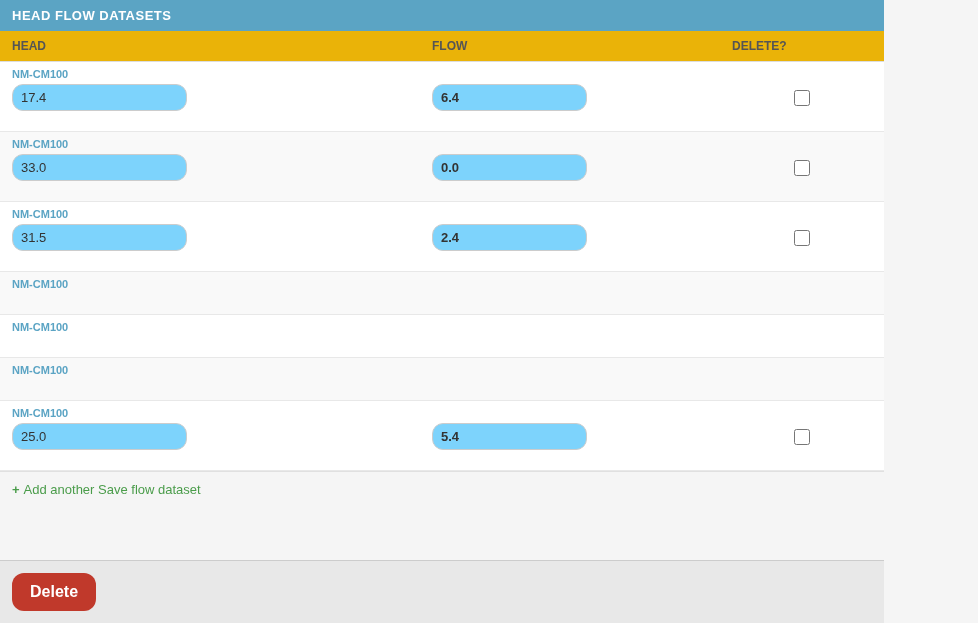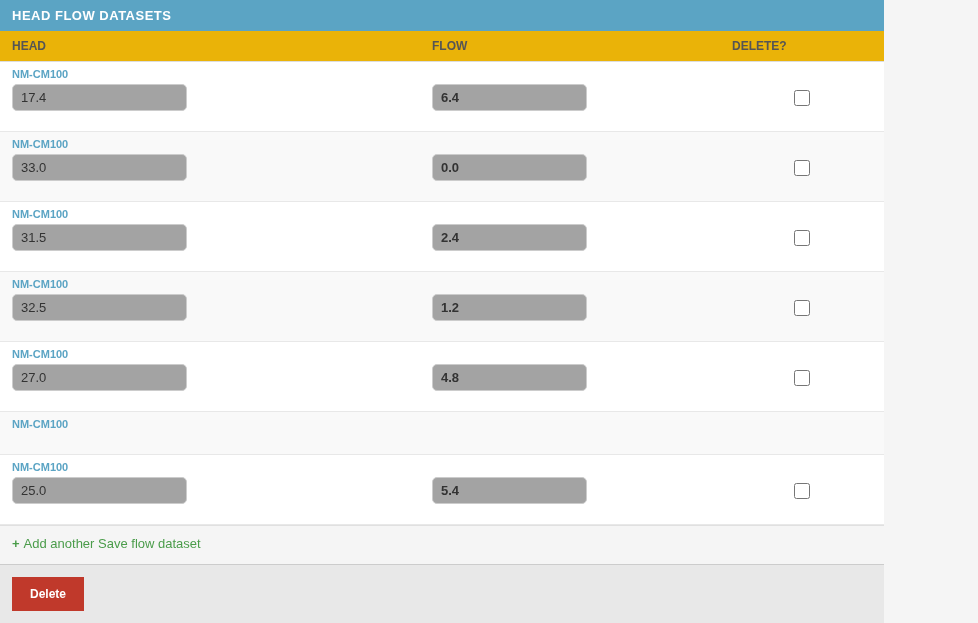--- a/index.html
+++ b/index.html
@@ -65,24 +65,24 @@
     .row-inputs {
       display: grid;
       grid-template-columns: 420px 1fr 140px;
       align-items: center;
     }
 
     .row-inputs input[type="text"] {
       width: 175px;
       padding: 5px 8px;
       border: 1px solid #ccc;
-      border-radius: 5px;
+      border-radius: 11px;
       font-size: 13px;
       color: #333;
-      background: #a3a3a3;
+      background: #7dd3fc;
     }
 
     .flow-input input[type="text"] {
       width: 155px;
       font-weight: bold;
     }
 
     .delete-col {
       display: flex;
       align-items: center;
@@ -127,22 +127,22 @@
     .footer-right {
       display: flex;
       gap: 6px;
     }
 
     .btn-delete {
       background: #c0392b;
       color: white;
       border: none;
       padding: 10px 18px;
-      border-radius: 0;
-      font-size: 12px;
+      border-radius: 12px;
+      font-size: 16px;
       font-weight: bold;
       cursor: pointer;
     }
 
     .btn-secondary {
       background: #7fb8d4;
       color: white;
       border: none;
       padding: 10px 16px;
       border-radius: 4px;
@@ -214,45 +214,23 @@
         <div class="flow-input">
           <input type="text" value="2.4" style="">
         </div>
         <div class="delete-col">
           <input type="checkbox" style="">
         </div>
       </div>
     </div>
       <div class="dataset-row">
       <div class="row-label">NM-CM100</div>
-      <div class="row-inputs">
-        <div>
-          <input type="text" value="32.5" style="">
-        </div>
-        <div class="flow-input">
-          <input type="text" value="1.2" style="">
-        </div>
-        <div class="delete-col">
-          <input type="checkbox" style="">
-        </div>
-      </div>
-    </div>
-      <div class="dataset-row">
-      <div class="row-label">NM-CM100</div>
-      <div class="row-inputs">
-        <div>
-          <input type="text" value="27.0" style="">
-        </div>
-        <div class="flow-input">
-          <input type="text" value="4.8" style="">
-        </div>
-        <div class="delete-col">
-          <input type="checkbox" style="">
-        </div>
-      </div>
+    </div>
+      <div class="dataset-row">
+      <div class="row-label">NM-CM100</div>
     </div>
       <div class="dataset-row">
       <div class="row-label">NM-CM100</div>
     </div>
       <div class="dataset-row">
       <div class="row-label">NM-CM100</div>
       <div class="row-inputs">
         <div>
           <input type="text" value="25.0" style="">
         </div>

